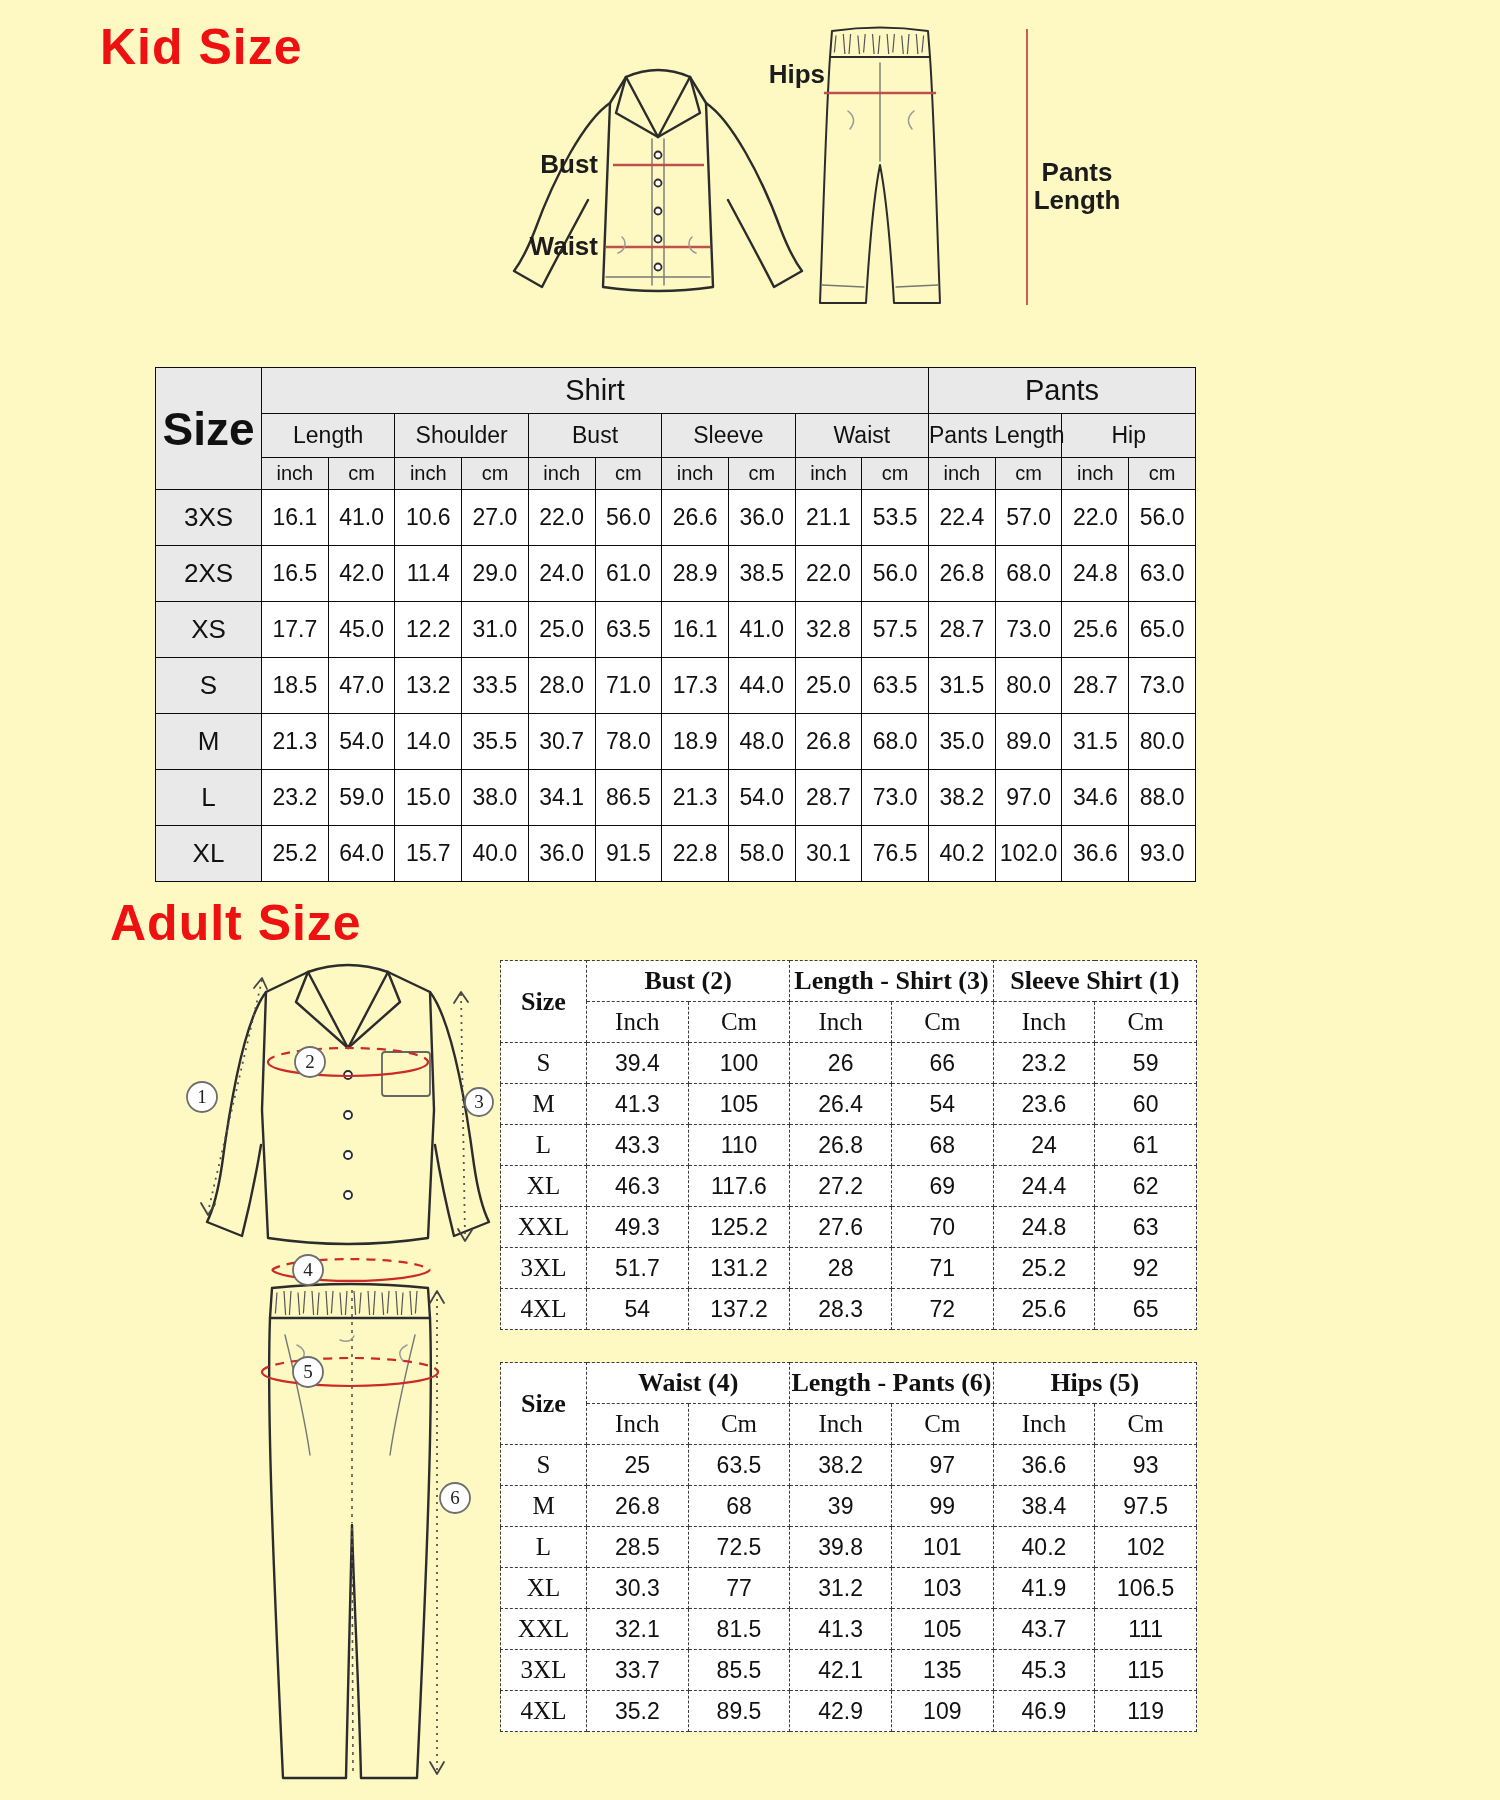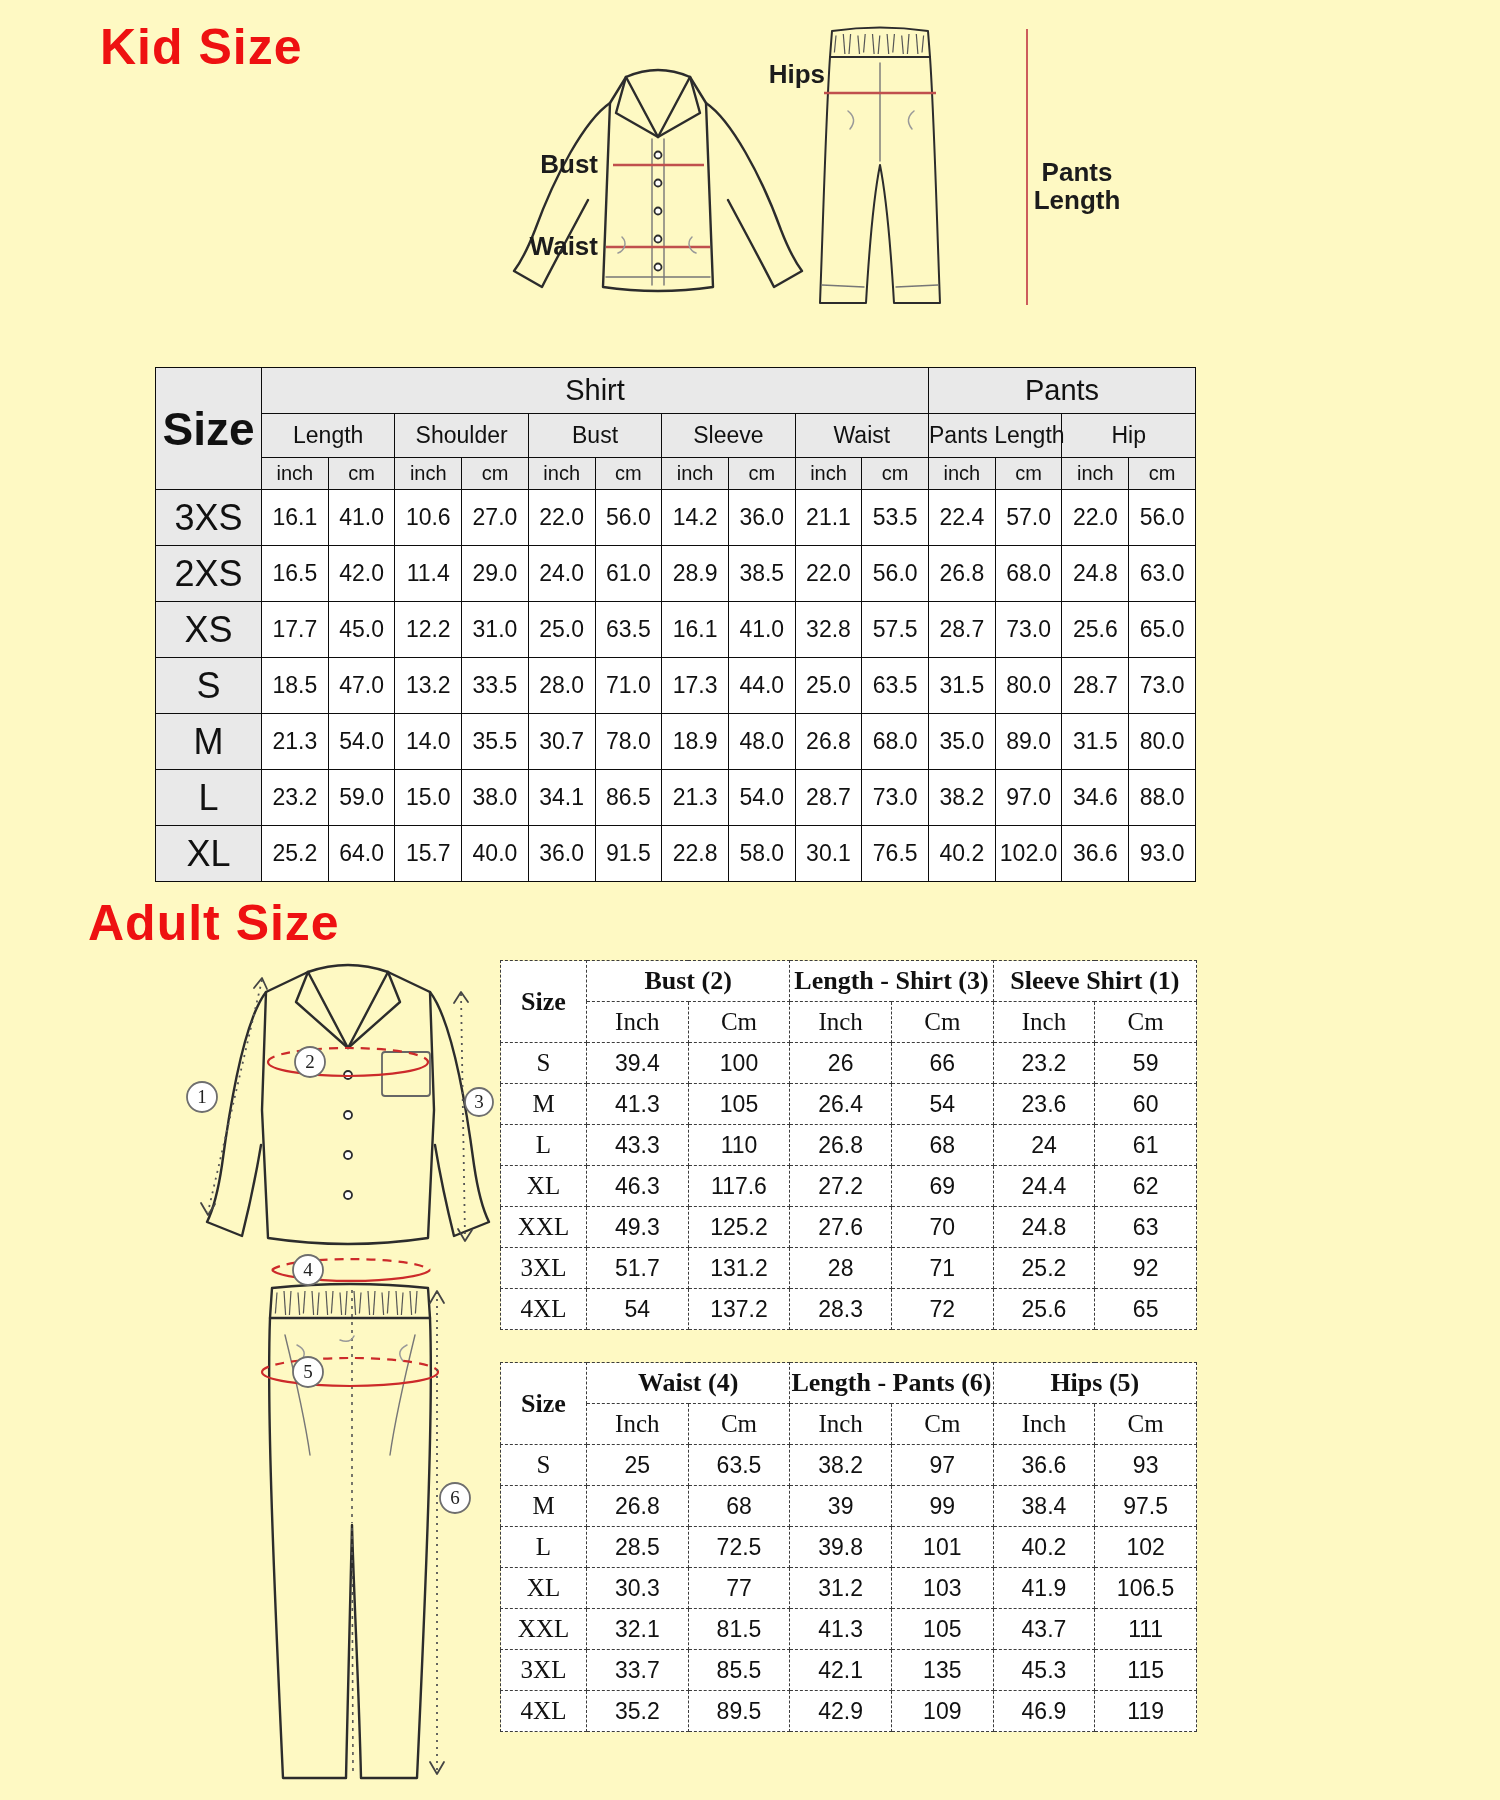--- a/index.html
+++ b/index.html
@@ -3,33 +3,33 @@
 <meta charset="utf-8">
 <style>
   html,body{margin:0;padding:0;background:#fff;}
   #canvas{position:relative;width:1500px;height:1800px;background:#fef9c3;overflow:hidden;
           font-family:"Liberation Sans",sans-serif;color:#111;}
 
   
   .big-title{position:absolute;font-size:50px;font-weight:bold;letter-spacing:1px;
              color:var(--title-red,#ee1111);line-height:1;}
   #kid-title{left:100px;top:22px;}
-  #adult-title{left:88px;top:898px;}
+  #adult-title{left:110px;top:898px;}
 
   
   .kid-table{position:absolute;left:155px;top:367px;width:1041px;border-collapse:collapse;
              table-layout:fixed;text-align:center;}
   .kid-table td{border:1.5px solid #0c0c0c;padding:0;white-space:nowrap;}
   .kid-table thead td{background:var(--header-gray,#e9e9e9);}
   .kid-table .size-big{font-size:46px;font-weight:bold;}
   .kid-table .group{font-size:29px;height:45px;}
   .kid-table .col{font-size:23px;height:43px;}
   .kid-table .unit{font-size:20px;height:31px;}
   .kid-table tbody td{font-size:23px;height:55px;background:#fff;}
-  .kid-table tbody .size-cell{background:var(--header-gray,#e9e9e9);font-size:36px;}
+  .kid-table tbody .size-cell{background:var(--header-gray,#e9e9e9);font-size:26px;}
   .kid-table col.c-size{width:106px;}
 
   
   .adult-table{position:absolute;left:500px;width:697px;border-collapse:collapse;
                table-layout:fixed;text-align:center;font-family:"Liberation Serif",serif;}
   #adult-shirt-table{top:960px;}
   #adult-pants-table{top:1362px;}
   .adult-table td{border:1.6px dashed #3c3c3c;padding:0;background:#fff;white-space:nowrap;}
   .adult-table .hd{font-weight:bold;font-size:26px;height:40px;}
   .adult-table .unit{font-size:25px;height:40px;}
@@ -153,21 +153,21 @@
     </thead>
     <tbody id="kid-tbody">
         <tr>
           <td class="size-cell">3XS</td>
           <td>16.1</td>
           <td>41.0</td>
           <td>10.6</td>
           <td>27.0</td>
           <td>22.0</td>
           <td>56.0</td>
-          <td>14.2</td>
+          <td>26.6</td>
           <td>36.0</td>
           <td>21.1</td>
           <td>53.5</td>
           <td>22.4</td>
           <td>57.0</td>
           <td>22.0</td>
           <td>56.0</td>
         </tr>
         <tr>
           <td class="size-cell">2XS</td>

